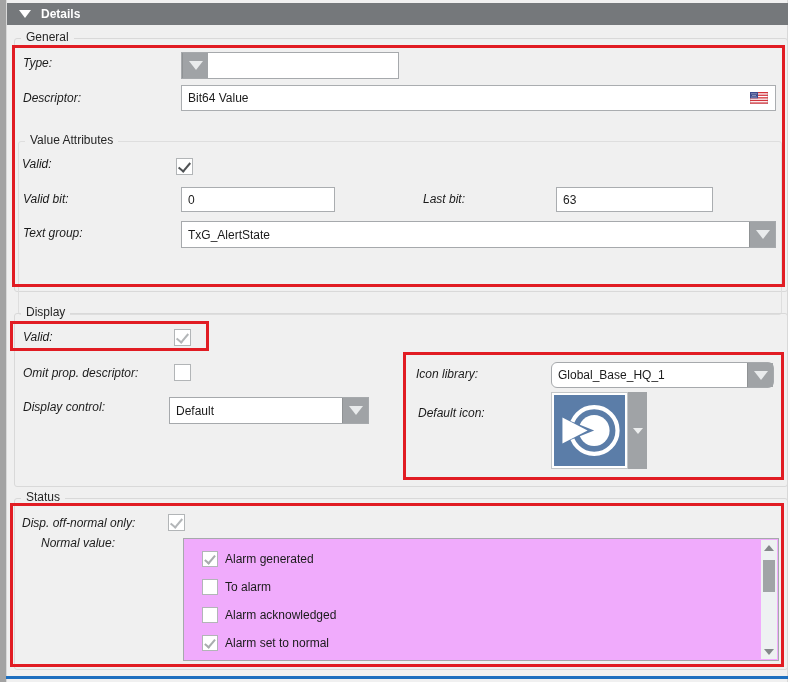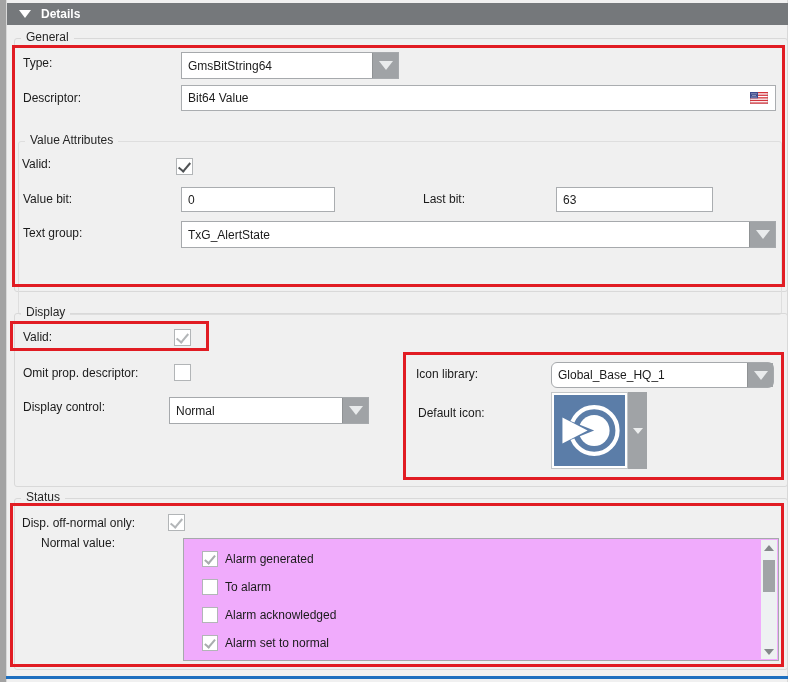--- a/index.html
+++ b/index.html
@@ -18,21 +18,21 @@
   .hdr{position:absolute;left:1px;top:3px;width:784px;height:22px;background:var(--header);
        display:flex;align-items:center;color:#fff;font-size:12px;font-weight:bold;}
   .hdr .tri{width:0;height:0;border-left:6px solid transparent;border-right:6px solid transparent;
             border-top:8px solid #fff;margin:0 10px 0 12px;}
   
   .gb{position:absolute;border:1px solid #d9d9d9;border-radius:3px;}
   .gb .lg{position:absolute;top:-9px;left:6px;background:#f0f0f0;padding:0 5px;font-size:12px;color:#262626;white-space:nowrap;}
   
   .ann{position:absolute;border:3px solid var(--annotation);z-index:5;pointer-events:none;}
   
-  .lbl{position:absolute;font-size:12px;color:#1b1b1b;white-space:nowrap;}
+  .lbl{position:absolute;font-size:12px;color:#1b1b1b;white-space:nowrap;font-style:italic;}
   
   .tb{position:absolute;background:#fff;border:1px solid #aaadb0;font-size:12px;color:#1b1b1b;
       padding:0 6px;font-family:"Liberation Sans",sans-serif;}
   .tbwrap{position:absolute;background:#fff;border:1px solid #aaadb0;display:flex;align-items:center;}
   .tbwrap input{flex:1;border:none;background:transparent;font-size:12px;padding:0 6px;font-family:"Liberation Sans",sans-serif;color:#1b1b1b;}
   
   .combo{position:absolute;border:1px solid #a6a9ac;background:#fff;display:flex;}
   .combo .val{flex:1;font-size:12px;display:flex;align-items:center;padding-left:6px;color:#1b1b1b;overflow:hidden;white-space:nowrap;}
   .combo .btn{width:26px;background:var(--btngray);display:flex;align-items:center;justify-content:center;border-left:1px solid #8f9294;}
   .combo .btn .tri{width:0;height:0;border-left:7px solid transparent;border-right:7px solid transparent;border-top:9px solid #e9ebec;}
@@ -78,21 +78,20 @@
     <span>Details</span>
   </div>
 
   <div class="gb" style="left:8px;top:38px;width:774px;height:254px;">
     <span class="lg">General</span>
   </div>
   <div class="ann" style="left:6px;top:45px;width:773px;height:242px;"></div>
 
   <span class="lbl" style="left:17px;top:56px;">Type:</span>
   <div class="combo" style="left:175px;top:52px;width:218px;height:27px;">
-    <span class="val">GmsBitString64</span>
     <span class="btn">
         <span class="tri"></span>
       </span>
   </div>
 
   <span class="lbl" style="left:17px;top:91px;">Descriptor:</span>
   <div class="tbwrap" style="left:175px;top:85px;width:595px;height:26px;gap:31px;">
     <input value="Bit64 Value" style="">
     <svg class="flag" style="position:static;margin-right:7px;" width="18" height="12" viewBox="0 0 18 12">
       <rect width="18" height="12" fill="#ffffff" stroke="#9a9a9a" stroke-width="0.8"></rect>
@@ -117,21 +116,21 @@
     </svg>
   </div>
 
   <div class="gb" style="left:12px;top:141px;width:764px;height:174px;border-color:#dedede;">
     <span class="lg">Value Attributes</span>
   </div>
 
   <span class="lbl" style="left:16px;top:157px;">Valid:</span>
   <span class="cb is-checked" style="left:170px;top:158px;"></span>
 
-  <span class="lbl" style="left:17px;top:192px;">Value bit:</span>
+  <span class="lbl" style="left:17px;top:192px;">Valid bit:</span>
   <input class="tb" style="left: 175px; top: 187px; width: 154px; height: 25px;" value="0">
 
   <span class="lbl" style="left:417px;top:192px;">Last bit:</span>
   <input class="tb" style="left: 550px; top: 187px; width: 157px; height: 25px;" value="63">
 
   <span class="lbl" style="left:17px;top:226px;">Text group:</span>
   <div class="combo" style="left:175px;top:221px;width:595px;height:27px;">
     <span class="val">TxG_AlertState</span>
     <span class="btn">
         <span class="tri"></span>
@@ -144,21 +143,21 @@
   <div class="ann" style="left:4px;top:321px;width:199px;height:30px;"></div>
 
   <span class="lbl" style="left:17px;top:330px;">Valid:</span>
   <span class="cb gray is-checked" style="left:168px;top:329px;"></span>
 
   <span class="lbl" style="left:17px;top:366px;">Omit prop. descriptor:</span>
   <span class="cb" style="left:168px;top:364px;"></span>
 
   <span class="lbl" style="left:17px;top:400px;">Display control:</span>
   <div class="combo" style="left:163px;top:397px;width:200px;height:27px;">
-    <span class="val">Normal</span>
+    <span class="val">Default</span>
     <span class="btn">
         <span class="tri"></span>
       </span>
   </div>
 
   <div class="ann" style="left:397px;top:352px;width:381px;height:128px;"></div>
 
   <span class="lbl" style="left:410px;top:367px;">Icon library:</span>
   <div class="combo" style="left:545px;top:362px;width:223px;height:26px;border-radius:6px;">
     <span class="val">Global_Base_HQ_1</span>

